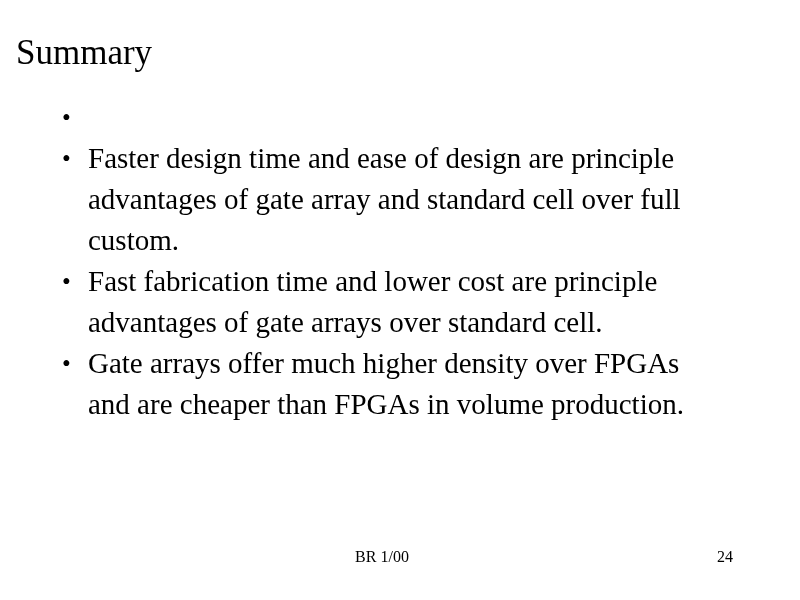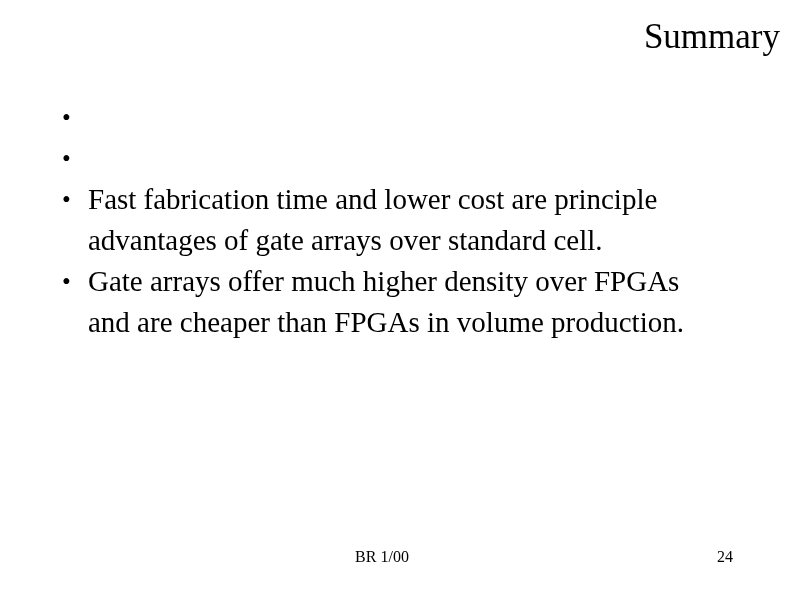--- a/index.html
+++ b/index.html
@@ -14,22 +14,22 @@
     background: #ffffff;
     color: #000000;
     font-family: "Liberation Serif", serif;
     overflow: hidden;
   }
   .title {
     position: absolute;
     top: 16px;
     left: 0;
     width: 780px;
-    margin: 0;
-    text-align: right;
+    margin: 16px;
+    text-align: left;
     font-size: 35px;
     font-weight: normal;
     line-height: 42px;
   }
   .bullets {
     position: absolute;
     top: 97px;
     left: 62px;
     width: 700px;
     margin: 0;
@@ -77,20 +77,23 @@
 <div class="slide">
 
   <h1 class="title">Summary</h1>
 
   <ul class="bullets">
     <li class="bullet-item">
       <span class="marker">•</span>
     </li>
     <li class="bullet-item">
       <span class="marker">•</span>
+      <span class="bullet-text">Faster design time and ease of design are principle
+advantages of gate array and standard cell over full
+custom.</span>
     </li>
     <li class="bullet-item">
       <span class="marker">•</span>
       <span class="bullet-text">Fast fabrication time and lower cost are principle
 advantages of gate arrays over standard cell.</span>
     </li>
     <li class="bullet-item">
       <span class="marker">•</span>
       <span class="bullet-text">Gate arrays offer much higher density over FPGAs
 and are cheaper than FPGAs in volume production.</span>

